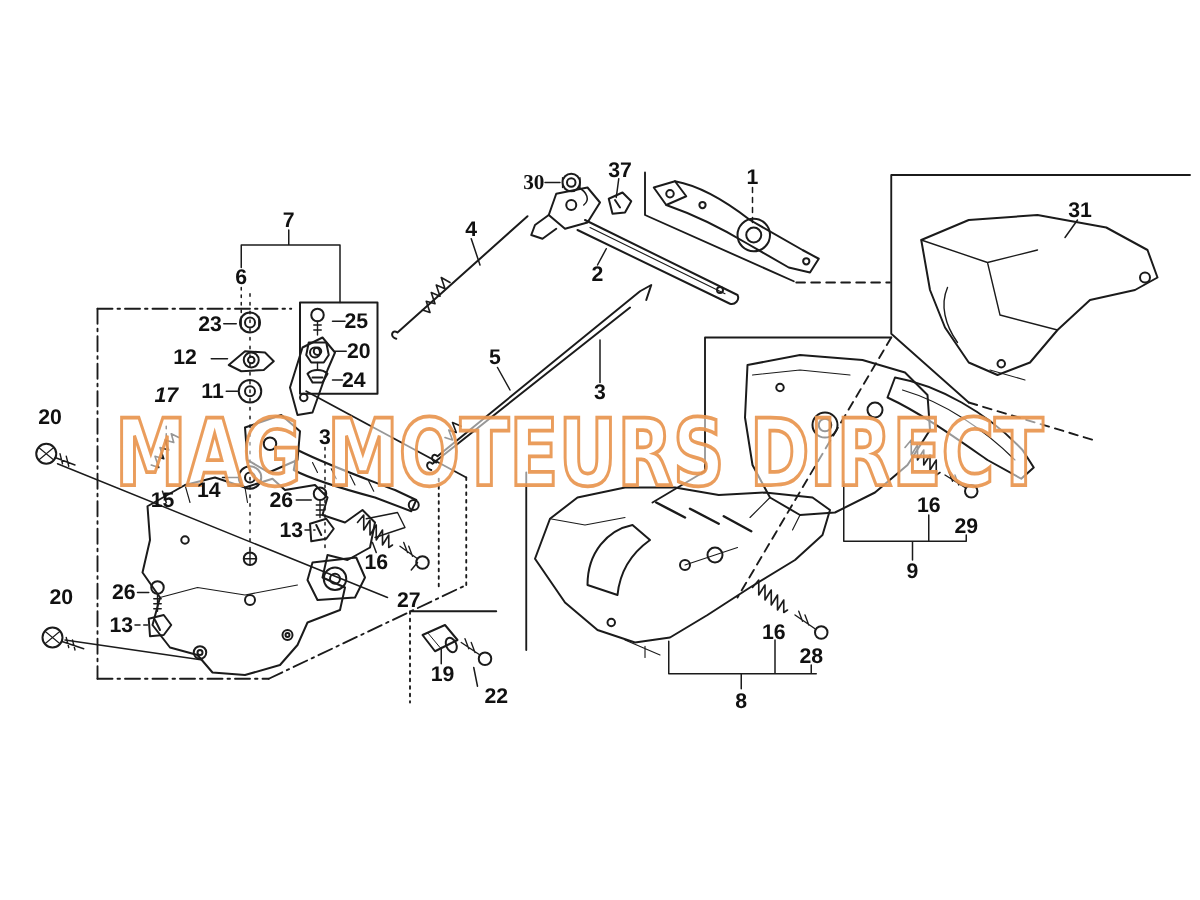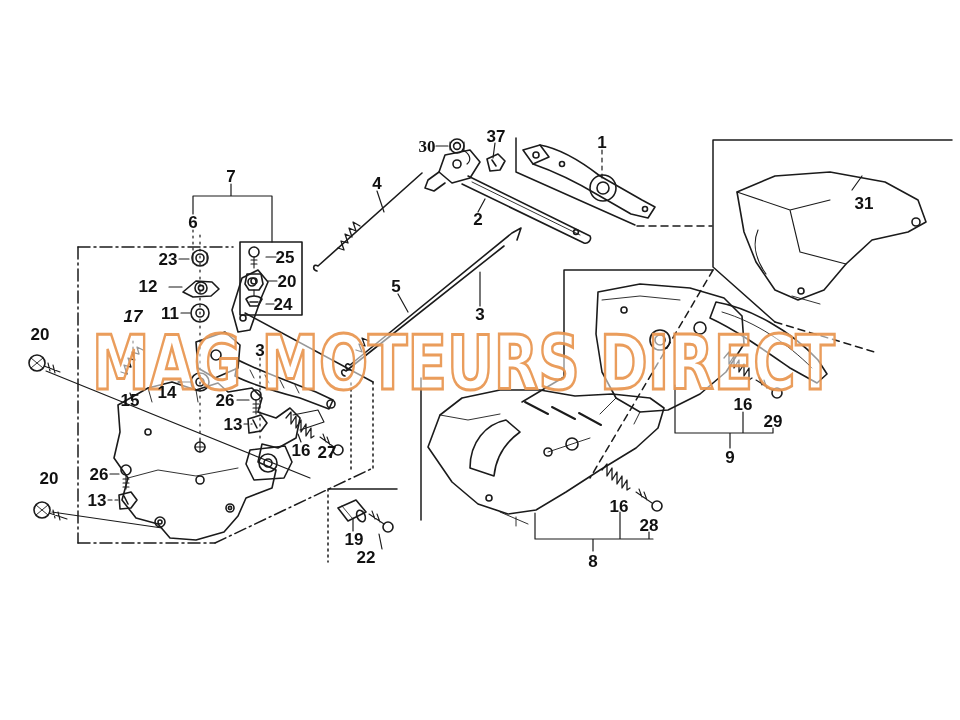--- a/index.html
+++ b/index.html
@@ -279,45 +279,45 @@
   </svg>
 
   <div id="watermark">MAG MOTEURS DIRECT</div>
 
   <div id="callout-layer">
       <div class="callout" style="left: 427px; top: 146px; font-family: Liberation Serif, serif;">30</div>
       <div class="callout" style="left: 496px; top: 136px;">37</div>
       <div class="callout" style="left: 602px; top: 142px;">1</div>
       <div class="callout" style="left: 478px; top: 219px;">2</div>
       <div class="callout" style="left: 377px; top: 183px;">4</div>
-      <div class="callout" style="left: 864px; top: 168px; margin-top: 35px;">31</div>
+      <div class="callout" style="left: 864px; top: 168px;">31</div>
       <div class="callout" style="left: 231px; top: 176px;">7</div>
       <div class="callout" style="left: 193px; top: 222px;">6</div>
       <div class="callout" style="left: 168px; top: 259px;">23</div>
       <div class="callout" style="left: 285px; top: 257px;">25</div>
       <div class="callout" style="left: 287px; top: 281px;">20</div>
       <div class="callout" style="left: 283px; top: 304px;">24</div>
       <div class="callout" style="left: 148px; top: 286px;">12</div>
       <div class="callout" style="left: 170px; top: 313px;">11</div>
       <div class="callout" style="left: 396px; top: 286px;">5</div>
       <div class="callout" style="left: 480px; top: 314px;">3</div>
       <div class="callout" style="left: 133px; top: 316px; font-style: italic;">17</div>
       <div class="callout" style="left: 40px; top: 334px;">20</div>
       <div class="callout" style="left: 260px; top: 350px;">3</div>
       <div class="callout" style="left: 130px; top: 400px;">15</div>
       <div class="callout" style="left: 167px; top: 392px;">14</div>
       <div class="callout" style="left: 225px; top: 400px;">26</div>
       <div class="callout" style="left: 233px; top: 424px;">13</div>
       <div class="callout" style="left: 301px; top: 450px;">16</div>
-      <div class="callout" style="left: 327px; top: 452px; text-align: right;">27</div>
+      <div class="callout" style="left: 327px; top: 480px; text-align: right;">27</div>
       <div class="callout" style="left: 743px; top: 404px;">16</div>
       <div class="callout" style="left: 773px; top: 421px;">29</div>
       <div class="callout" style="left: 730px; top: 457px;">9</div>
       <div class="callout" style="left: 99px; top: 474px;">26</div>
       <div class="callout" style="left: 49px; top: 478px;">20</div>
       <div class="callout" style="left: 97px; top: 500px;">13</div>
       <div class="callout" style="left: 619px; top: 506px;">16</div>
       <div class="callout" style="left: 649px; top: 525px;">28</div>
       <div class="callout" style="left: 593px; top: 561px;">8</div>
       <div class="callout" style="left: 354px; top: 539px;">19</div>
-      <div class="callout" style="left: 366px; top: 557px; text-align: right;">22</div>
+      <div class="callout" style="left: 397px; top: 557px; text-align: right;">22</div>
     </div>
 </div>
 
 </body></html>

